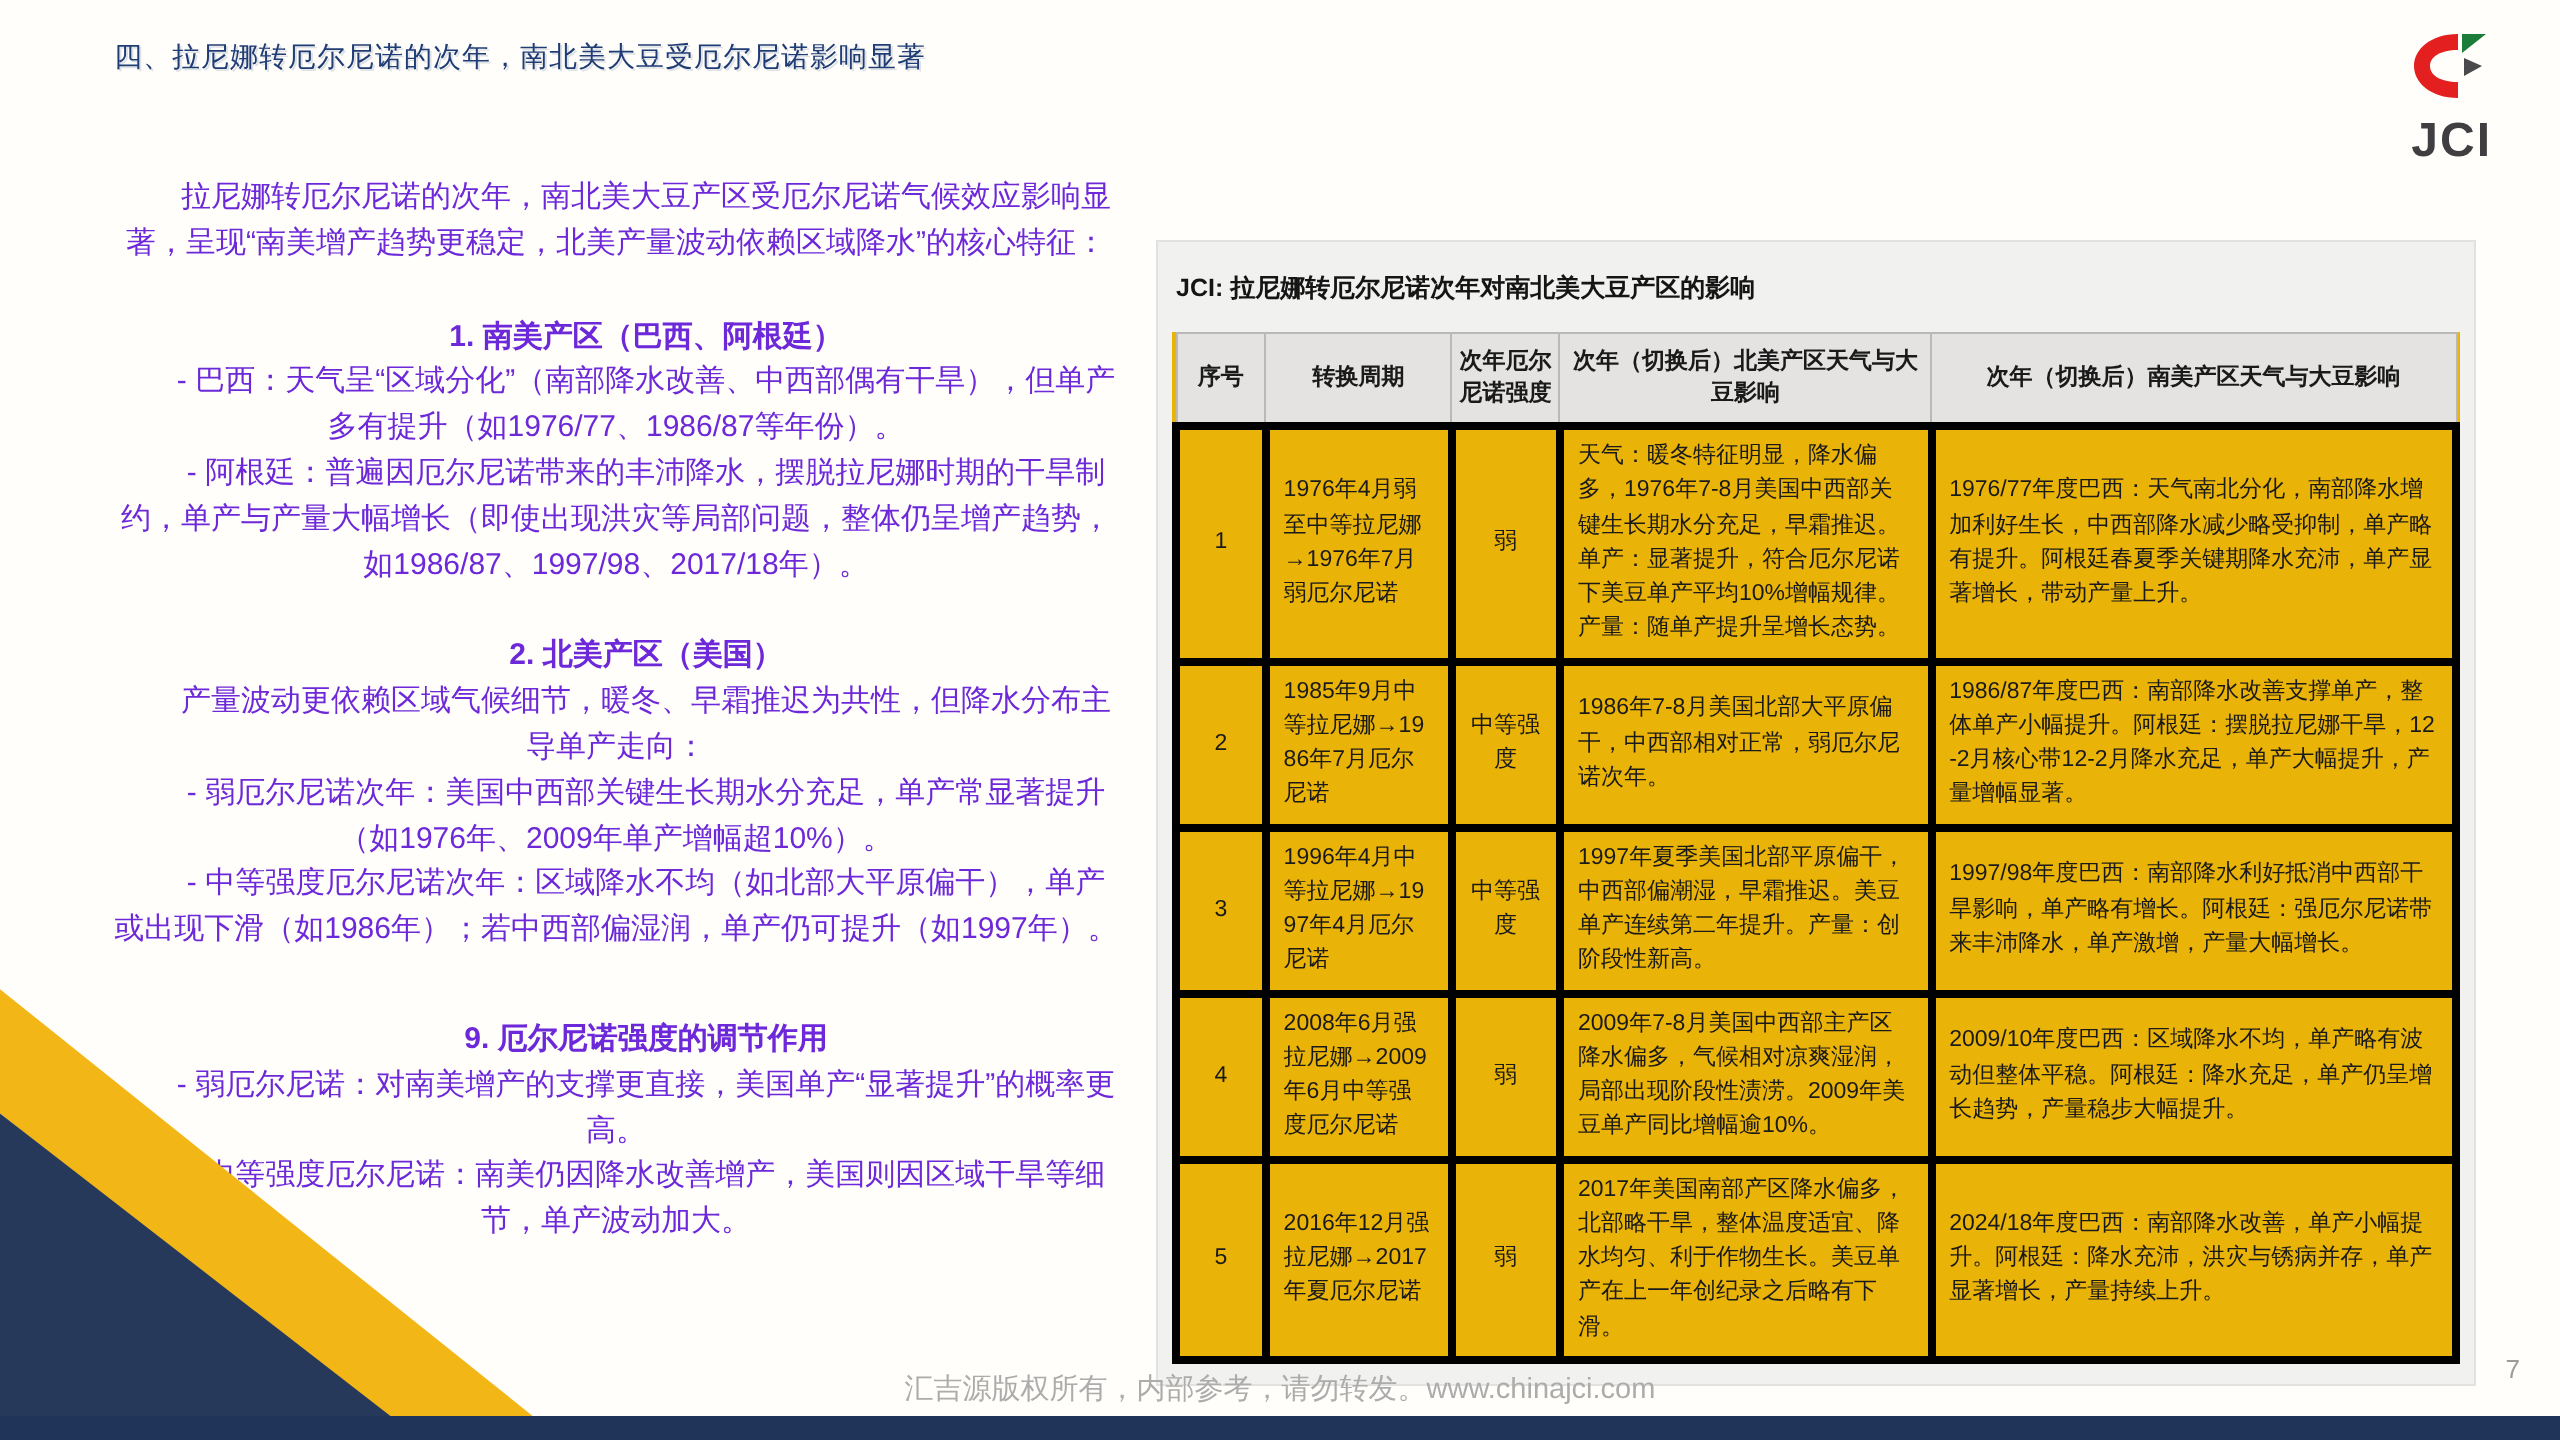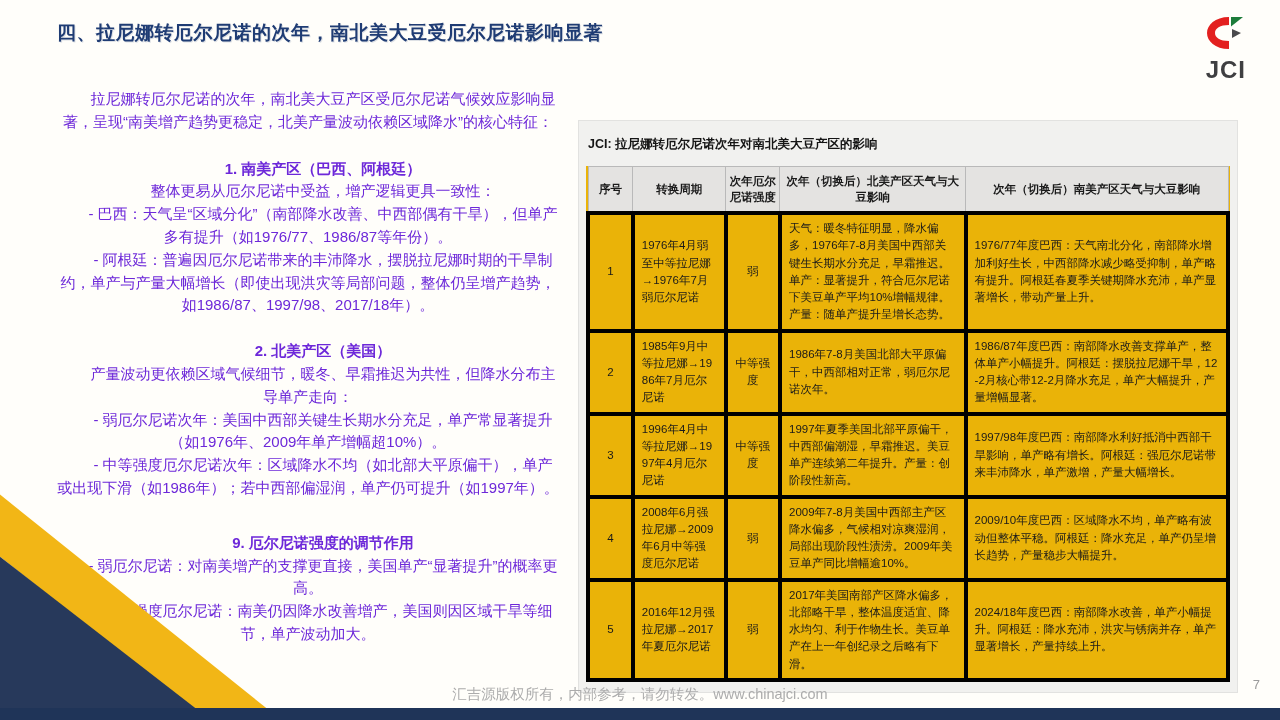--- a/index.html
+++ b/index.html
@@ -4,21 +4,21 @@
 <style>
   html,body{margin:0;padding:0;}
   body{
     width:1280px;height:720px;position:relative;overflow:hidden;
     background:#FFFEFA;
     font-family:"Liberation Sans","DejaVu Sans",sans-serif;
   }
   
   .slide-title{
     position:absolute;left:57px;top:20px;width:900px;
-    font-size:19px;font-weight:bold;color:#1F3C74;
+    font-size:14px;font-weight:normal;color:#1F3C74;
     text-shadow:1px 1px 0 rgba(31,60,116,0.15);
     letter-spacing:0.5px;
   }
   
   .logo{position:absolute;top:16px;right:34px;display:flex;align-items:center;gap:2px;flex-direction:column;}
   .logo-text{font-size:24px;font-weight:bold;color:#3F3F41;letter-spacing:1px;}
   
   .left-col{
     position:absolute;left:57px;top:88px;width:502px;
     color:#6d28d9;font-size:15px;line-height:1.52;text-align:center;
@@ -89,21 +89,20 @@
     </svg>
   </span>
   <span class="logo-text">JCI</span>
 </div>
 
 <div class="left-col">
   <p class="intro">拉尼娜转厄尔尼诺的次年，南北美大豆产区受厄尔尼诺气候效应影响显著，呈现“南美增产趋势更稳定，北美产量波动依赖区域降水”的核心特征：</p>
 
   <div class="section">
     <p class="section-heading">1. 南美产区（巴西、阿根廷）</p>
-    <p>整体更易从厄尔尼诺中受益，增产逻辑更具一致性：</p>
     <p>- 巴西：天气呈“区域分化”（南部降水改善、中西部偶有干旱），但单产多有提升（如1976/77、1986/87等年份）。</p>
     <p>- 阿根廷：普遍因厄尔尼诺带来的丰沛降水，摆脱拉尼娜时期的干旱制约，单产与产量大幅增长（即使出现洪灾等局部问题，整体仍呈增产趋势，如1986/87、1997/98、2017/18年）。</p>
   </div>
 
   <div class="section">
     <p class="section-heading">2. 北美产区（美国）</p>
     <p>产量波动更依赖区域气候细节，暖冬、早霜推迟为共性，但降水分布主导单产走向：</p>
     <p>- 弱厄尔尼诺次年：美国中西部关键生长期水分充足，单产常显著提升（如1976年、2009年单产增幅超10%）。</p>
     <p>- 中等强度厄尔尼诺次年：区域降水不均（如北部大平原偏干），单产或出现下滑（如1986年）；若中西部偏湿润，单产仍可提升（如1997年）。</p>
   </div>

